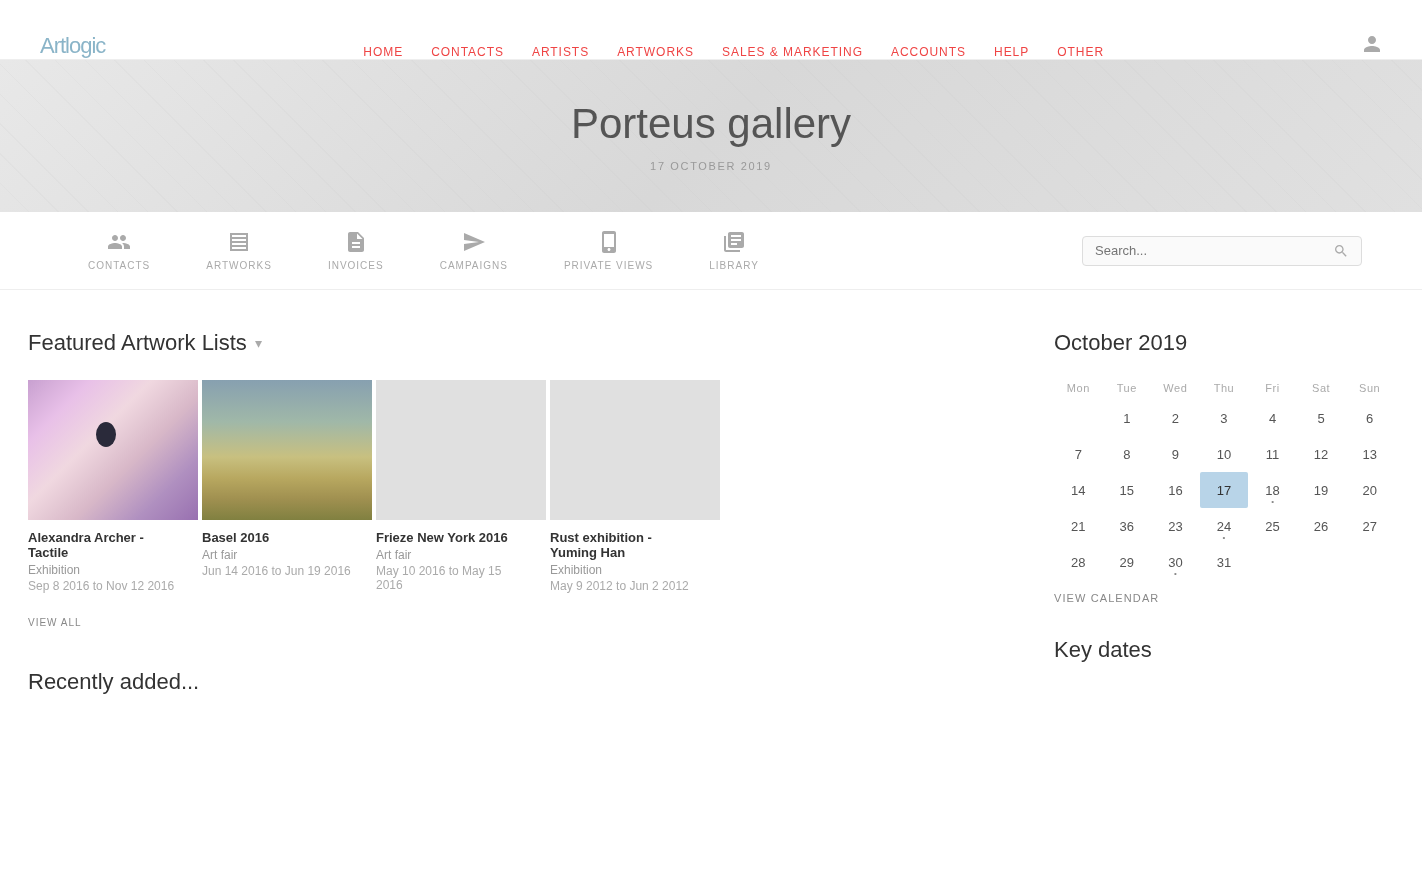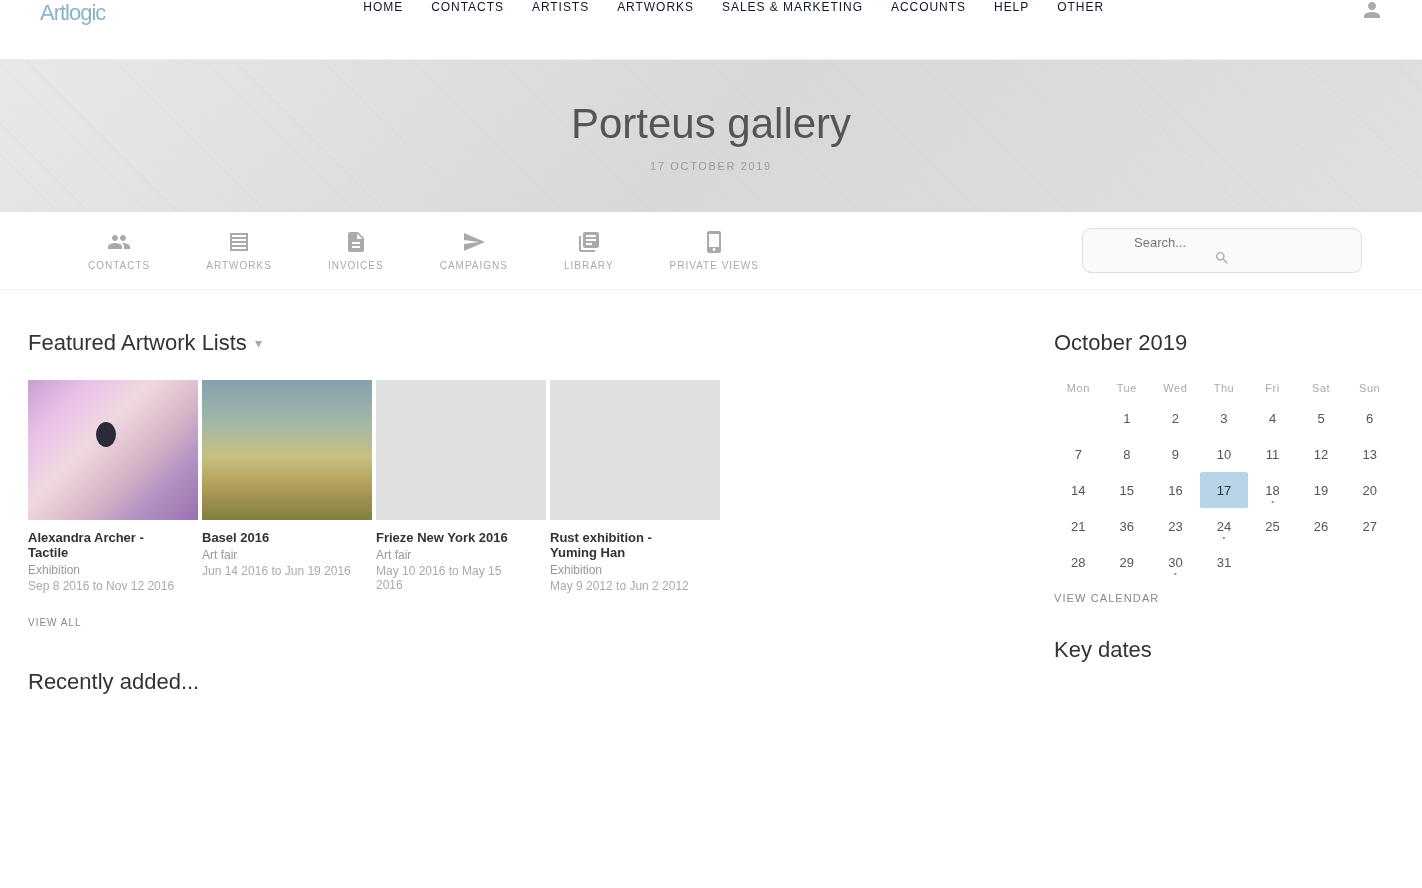--- a/index.html
+++ b/index.html
@@ -1,27 +1,27 @@
 <!DOCTYPE html>
 <html><head>
   <meta charset="utf-8">
   <style>
     * { box-sizing: border-box; margin: 0; padding: 0; }
     body { font-family: 'Arial', sans-serif; background: #fff; color: #333; font-size: 14px; }
 
     
     .top-nav {
-      display: flex; align-items: flex-start; justify-content: space-between;
+      display: flex; align-items: flex-end; justify-content: space-between;
       padding: 0 40px; height: 60px; background: #fff;
       border-bottom: 1px solid #eee;
     }
     .logo { font-size: 22px; color: #8ab4c8; letter-spacing: -1px; font-weight: 300; }
     .nav-links { display: flex; gap: 28px; align-items: center; }
     .nav-links a {
-      text-decoration: none; color: #0f172a; font-size: 12px; letter-spacing: 0.08em;
+      text-decoration: none; color: #ef4444; font-size: 12px; letter-spacing: 0.08em;
       text-transform: uppercase;
     }
     .nav-user { color: #aaa; font-size: 18px; cursor: pointer; }
 
     
     .hero {
       background: linear-gradient(135deg, #e8e8e8 0%, #d8d8d8 50%, #e0e0e0 100%);
       height: 152px; display: flex; flex-direction: column;
       align-items: center; justify-content: center; position: relative;
       overflow: hidden;
@@ -42,21 +42,21 @@
     .icon-nav-item {
       display: flex; flex-direction: column; align-items: center;
       padding: 18px 28px; cursor: pointer; color: #aaa;
       text-decoration: none; font-size: 10px; letter-spacing: 0.1em;
       text-transform: uppercase; gap: 6px;
     }
     .icon-nav-item svg { width: 24px; height: 24px; fill: currentColor; }
     .icon-nav-search { margin-left: auto; display: flex; align-items: center; }
     .search-box {
       display: flex; align-items: center; border: 1px solid #ddd;
-      border-radius: 9px; padding: 6px 12px; width: 280px; background: #fafafa; flex-direction: column;
+      border-radius: 4px; padding: 6px 12px; width: 280px; background: #fafafa;
     }
     .search-box input {
       border: none; background: transparent; outline: none;
       color: #888; font-size: 13px; flex: 1;
     }
     .search-box svg { width: 16px; height: 16px; fill: #aaa; }
 
     
     .main-content { display: flex; padding: 40px 28px; gap: 60px; }
     .left-panel { flex: 1; }
@@ -184,30 +184,30 @@
 
     <a class="icon-nav-item">
       <svg viewBox="0 0 24 24">
           <path d="M2.01 21L23 12 2.01 3 2 10l15 2-15 2z"></path>
         </svg>
       <span>CAMPAIGNS</span>
     </a>
 
     <a class="icon-nav-item">
       <svg viewBox="0 0 24 24">
+          <path d="M17 1H7c-1.1 0-2 .9-2 2v18c0 1.1.9 2 2 2h10c1.1 0 2-.9 2-2V3c0-1.1-.9-2-2-2zm-5 20c-.83 0-1.5-.67-1.5-1.5S11.17 18 12 18s1.5.67 1.5 1.5S12.83 21 12 21zm5-4H7V4h10v13z"></path>
+        </svg>
+      <span>PRIVATE VIEWS</span>
+    </a>
+
+    <a class="icon-nav-item">
+      <svg viewBox="0 0 24 24">
           <path d="M4 6H2v14c0 1.1.9 2 2 2h14v-2H4V6zm16-4H8c-1.1 0-2 .9-2 2v12c0 1.1.9 2 2 2h12c1.1 0 2-.9 2-2V4c0-1.1-.9-2-2-2zm-1 9H9V9h10v2zm-4 4H9v-2h6v2zm4-8H9V5h10v2z"></path>
         </svg>
       <span>LIBRARY</span>
-    </a>
-
-    <a class="icon-nav-item">
-      <svg viewBox="0 0 24 24">
-          <path d="M17 1H7c-1.1 0-2 .9-2 2v18c0 1.1.9 2 2 2h10c1.1 0 2-.9 2-2V3c0-1.1-.9-2-2-2zm-5 20c-.83 0-1.5-.67-1.5-1.5S11.17 18 12 18s1.5.67 1.5 1.5S12.83 21 12 21zm5-4H7V4h10v13z"></path>
-        </svg>
-      <span>PRIVATE VIEWS</span>
     </a>
 
   </div>
 
   <div class="icon-nav-search">
     <div class="search-box">
       <input type="text" placeholder="Search..." style="">
       <svg viewBox="0 0 24 24">
           <path d="M15.5 14h-.79l-.28-.27C15.41 12.59 16 11.11 16 9.5 16 5.91 13.09 3 9.5 3S3 5.91 3 9.5 5.91 16 9.5 16c1.61 0 3.09-.59 4.23-1.57l.27.28v.79l5 4.99L20.49 19l-4.99-5zm-6 0C7.01 14 5 11.99 5 9.5S7.01 5 9.5 5 14 7.01 14 9.5 11.99 14 9.5 14z"></path>
         </svg>

